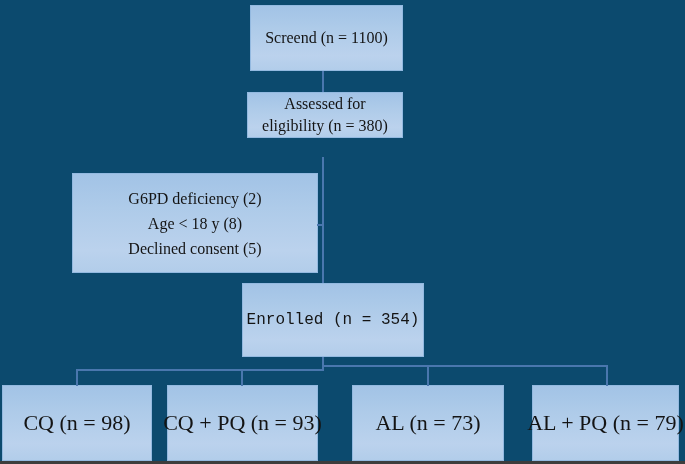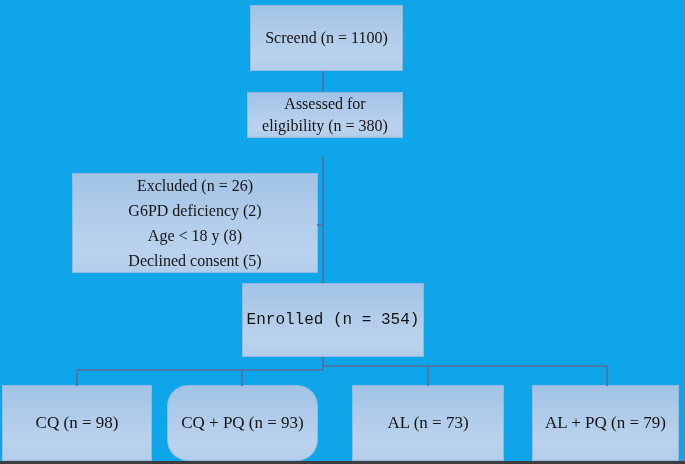--- a/index.html
+++ b/index.html
@@ -4,40 +4,40 @@
 <style>
   html, body {
     margin: 0;
     padding: 0;
     background: #ffffff;
   }
   #figure {
     position: relative;
     width: 685px;
     height: 464px;
-    background: #0ea5e9;
+    background: #0c4a6e;
     overflow: hidden;
     font-family: "Liberation Serif", serif;
   }
   .box {
     position: absolute;
     background: linear-gradient(180deg, #a2c3e6 0%, #aecbe9 35%, #bbd2ed 78%, #b2cdea 100%);
     border: 1px solid #93b9e0;
     box-sizing: border-box;
     display: flex;
     flex-direction: column;
     align-items: center;
     justify-content: center;
     text-align: center;
     color: #141414;
     font-size: 16px;
     line-height: 22px;
   }
   .box .txt { white-space: nowrap; }
-  .arm { font-size: 17px; }
+  .arm { font-size: 22px; }
   .excl-line { white-space: nowrap; line-height: 25px; }
   .conn {
     position: absolute;
     background: #4a77ae;
   }
   .bottom-rule {
     position: absolute;
     left: 0;
     top: 461px;
     width: 685px;
@@ -53,35 +53,34 @@
   <div class="box" style="left:250px; top:5px; width:153px; height:66px;">
     <div class="txt">Screend (n = 1100)</div>
   </div>
 
   <div class="box" style="left:247px; top:92px; width:156px; height:46px;">
     <div class="txt">Assessed for</div>
     <div class="txt">eligibility (n = 380)</div>
   </div>
 
   <div class="box" style="left:72px; top:173px; width:246px; height:100px;">
-    <div class="excl-line">Excluded (n = 26)</div>
     <div class="excl-line">G6PD deficiency (2)</div>
     <div class="excl-line">Age &lt; 18 y (8)</div>
     <div class="excl-line">Declined consent (5)</div>
   </div>
 
   <div class="box" style="left:242px; top:283px; width:182px; height:74px;font-family:Liberation Mono, monospace;">
     <div class="txt">Enrolled (n = 354)</div>
   </div>
 
   <div class="box arm" style="left:2px; top:385px; width:150px; height:76px;">
     <div class="txt">CQ (n = 98)</div>
   </div>
 
-  <div class="box arm" style="left:167px; top:385px; width:151px; height:76px;border-radius:21px;">
+  <div class="box arm" style="left:167px; top:385px; width:151px; height:76px;">
     <div class="txt">CQ + PQ (n = 93)</div>
   </div>
 
   <div class="box arm" style="left:352px; top:385px; width:152px; height:76px;">
     <div class="txt">AL (n = 73)</div>
   </div>
 
   <div class="box arm" style="left:532px; top:385px; width:147px; height:76px;">
     <div class="txt">AL + PQ (n = 79)</div>
   </div>

